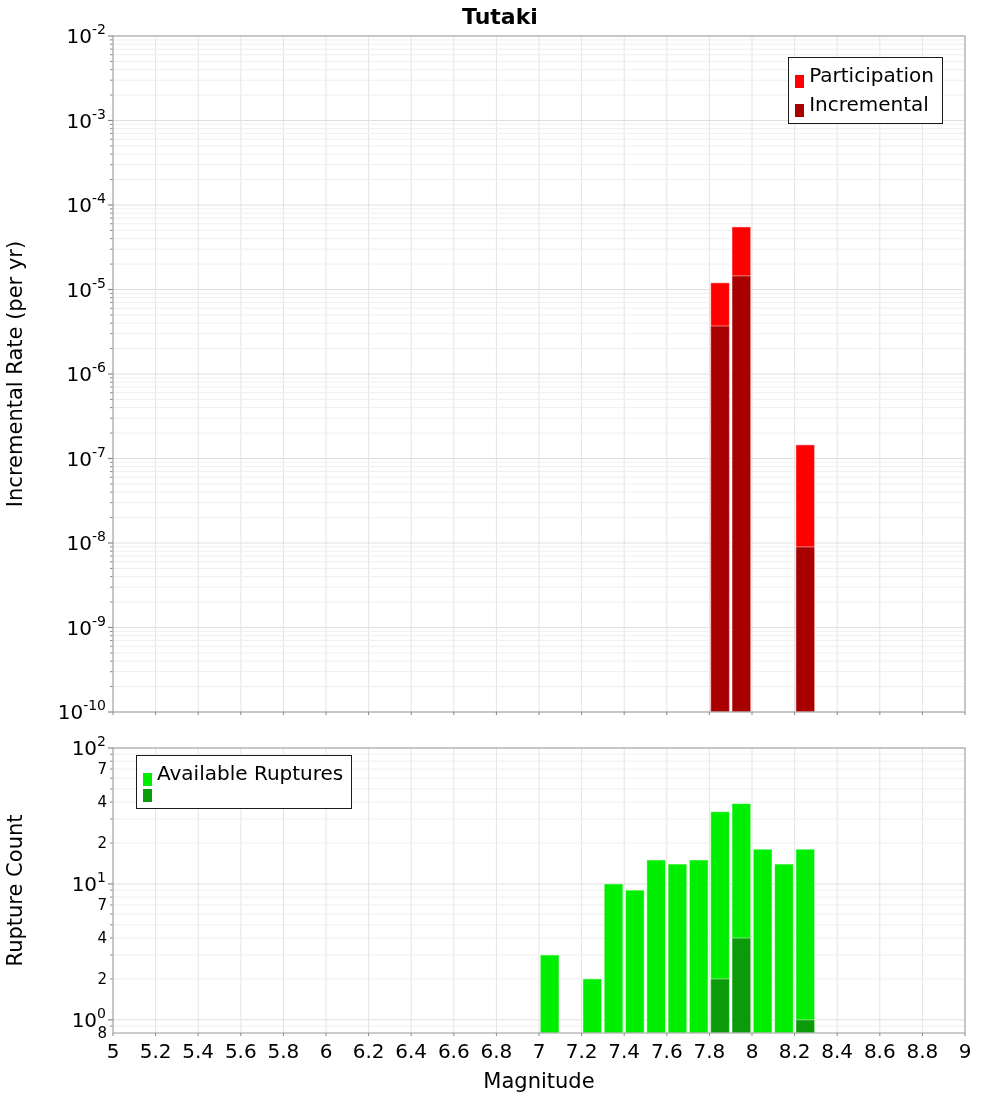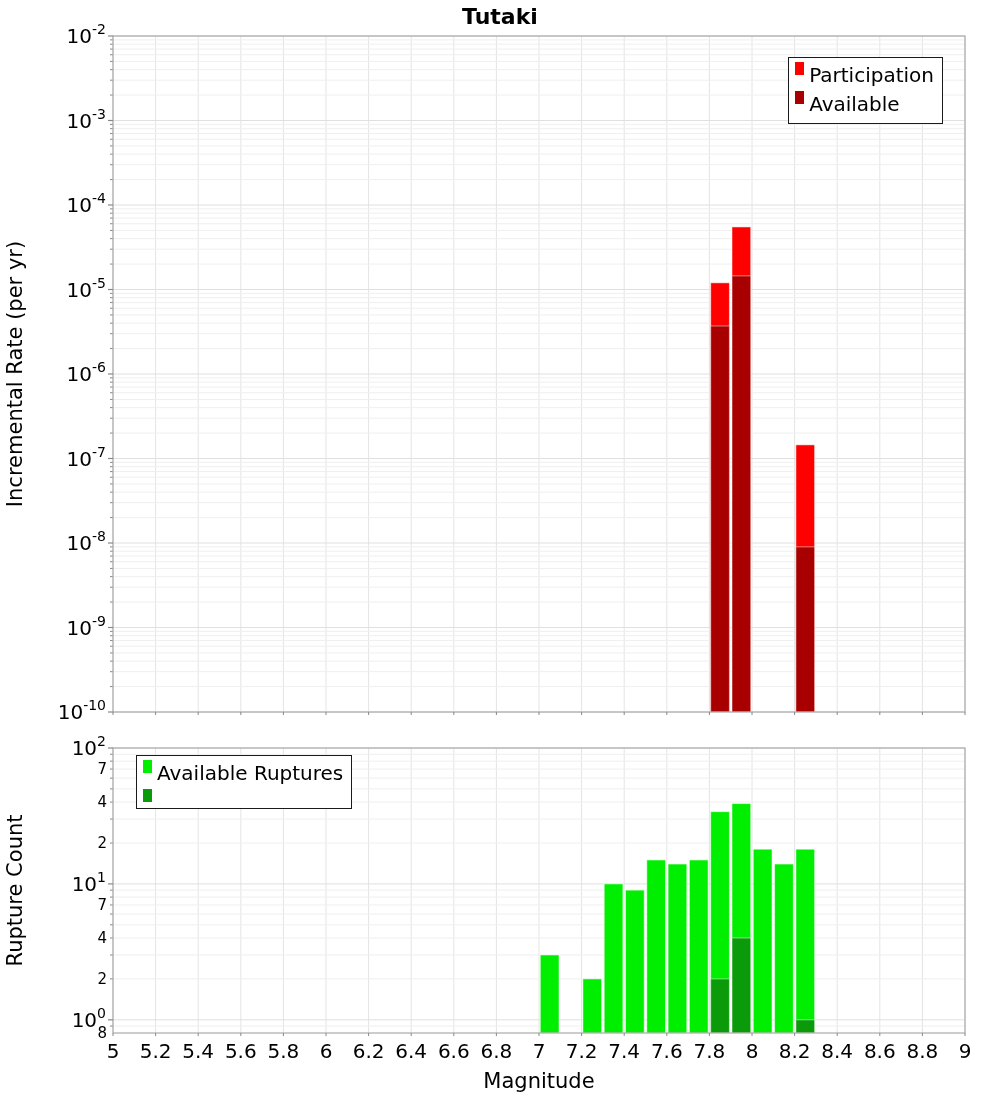--- a/index.html
+++ b/index.html
@@ -3,21 +3,21 @@
 <meta charset="utf-8">
 <style>
   html,body{margin:0;padding:0;background:#ffffff;}
   body{width:1000px;height:1100px;font-family:"DejaVu Sans","Liberation Sans",sans-serif;}
   .figure{position:relative;width:1000px;height:1100px;background:#ffffff;overflow:hidden;}
   .chart-title{position:absolute;left:0;right:0;top:4px;text-align:center;
     font-size:22px;font-weight:bold;color:#000;}
   #plots{position:absolute;left:0;top:0;}
   .legend{position:absolute;background:#ffffff;border:1.5px solid #1a1a1a;
     padding:4px 8px 6px 6px;display:flex;flex-direction:column;gap:3px;z-index:5;}
-  .legend-row{display:flex;align-items:flex-start;line-height:26px;}
+  .legend-row{display:flex;align-items:flex-end;line-height:26px;}
   .swatch{display:inline-block;width:9px;height:13px;margin-right:5px;flex:0 0 auto;}
   .legend-label{font-size:20px;color:#000;white-space:nowrap;}
   #legend-rate{top:57px;right:57px;}
   #legend-ruptures{top:755px;left:136px;}
 </style>
 </head>
 <body>
 
 <div class="figure">
   <div class="chart-title">Tutaki</div>
@@ -365,21 +365,21 @@
       </g>
     </svg>
 
   <div class="legend" id="legend-rate">
     <div class="legend-row">
       <span class="swatch" style="background: rgb(255, 0, 0);"></span>
       <span class="legend-label">Participation</span>
     </div>
     <div class="legend-row">
       <span class="swatch" style="background: rgb(168, 0, 0);"></span>
-      <span class="legend-label">Available</span>
+      <span class="legend-label">Incremental</span>
     </div>
   </div>
 
   <div class="legend" id="legend-ruptures">
     <div class="legend-row">
       <span class="swatch" style="background: rgb(0, 238, 0);"></span>
       <span class="legend-label">Available Ruptures</span>
     </div>
     <div class="legend-row">
       <span class="swatch" style="background: rgb(10, 154, 10);"></span>

